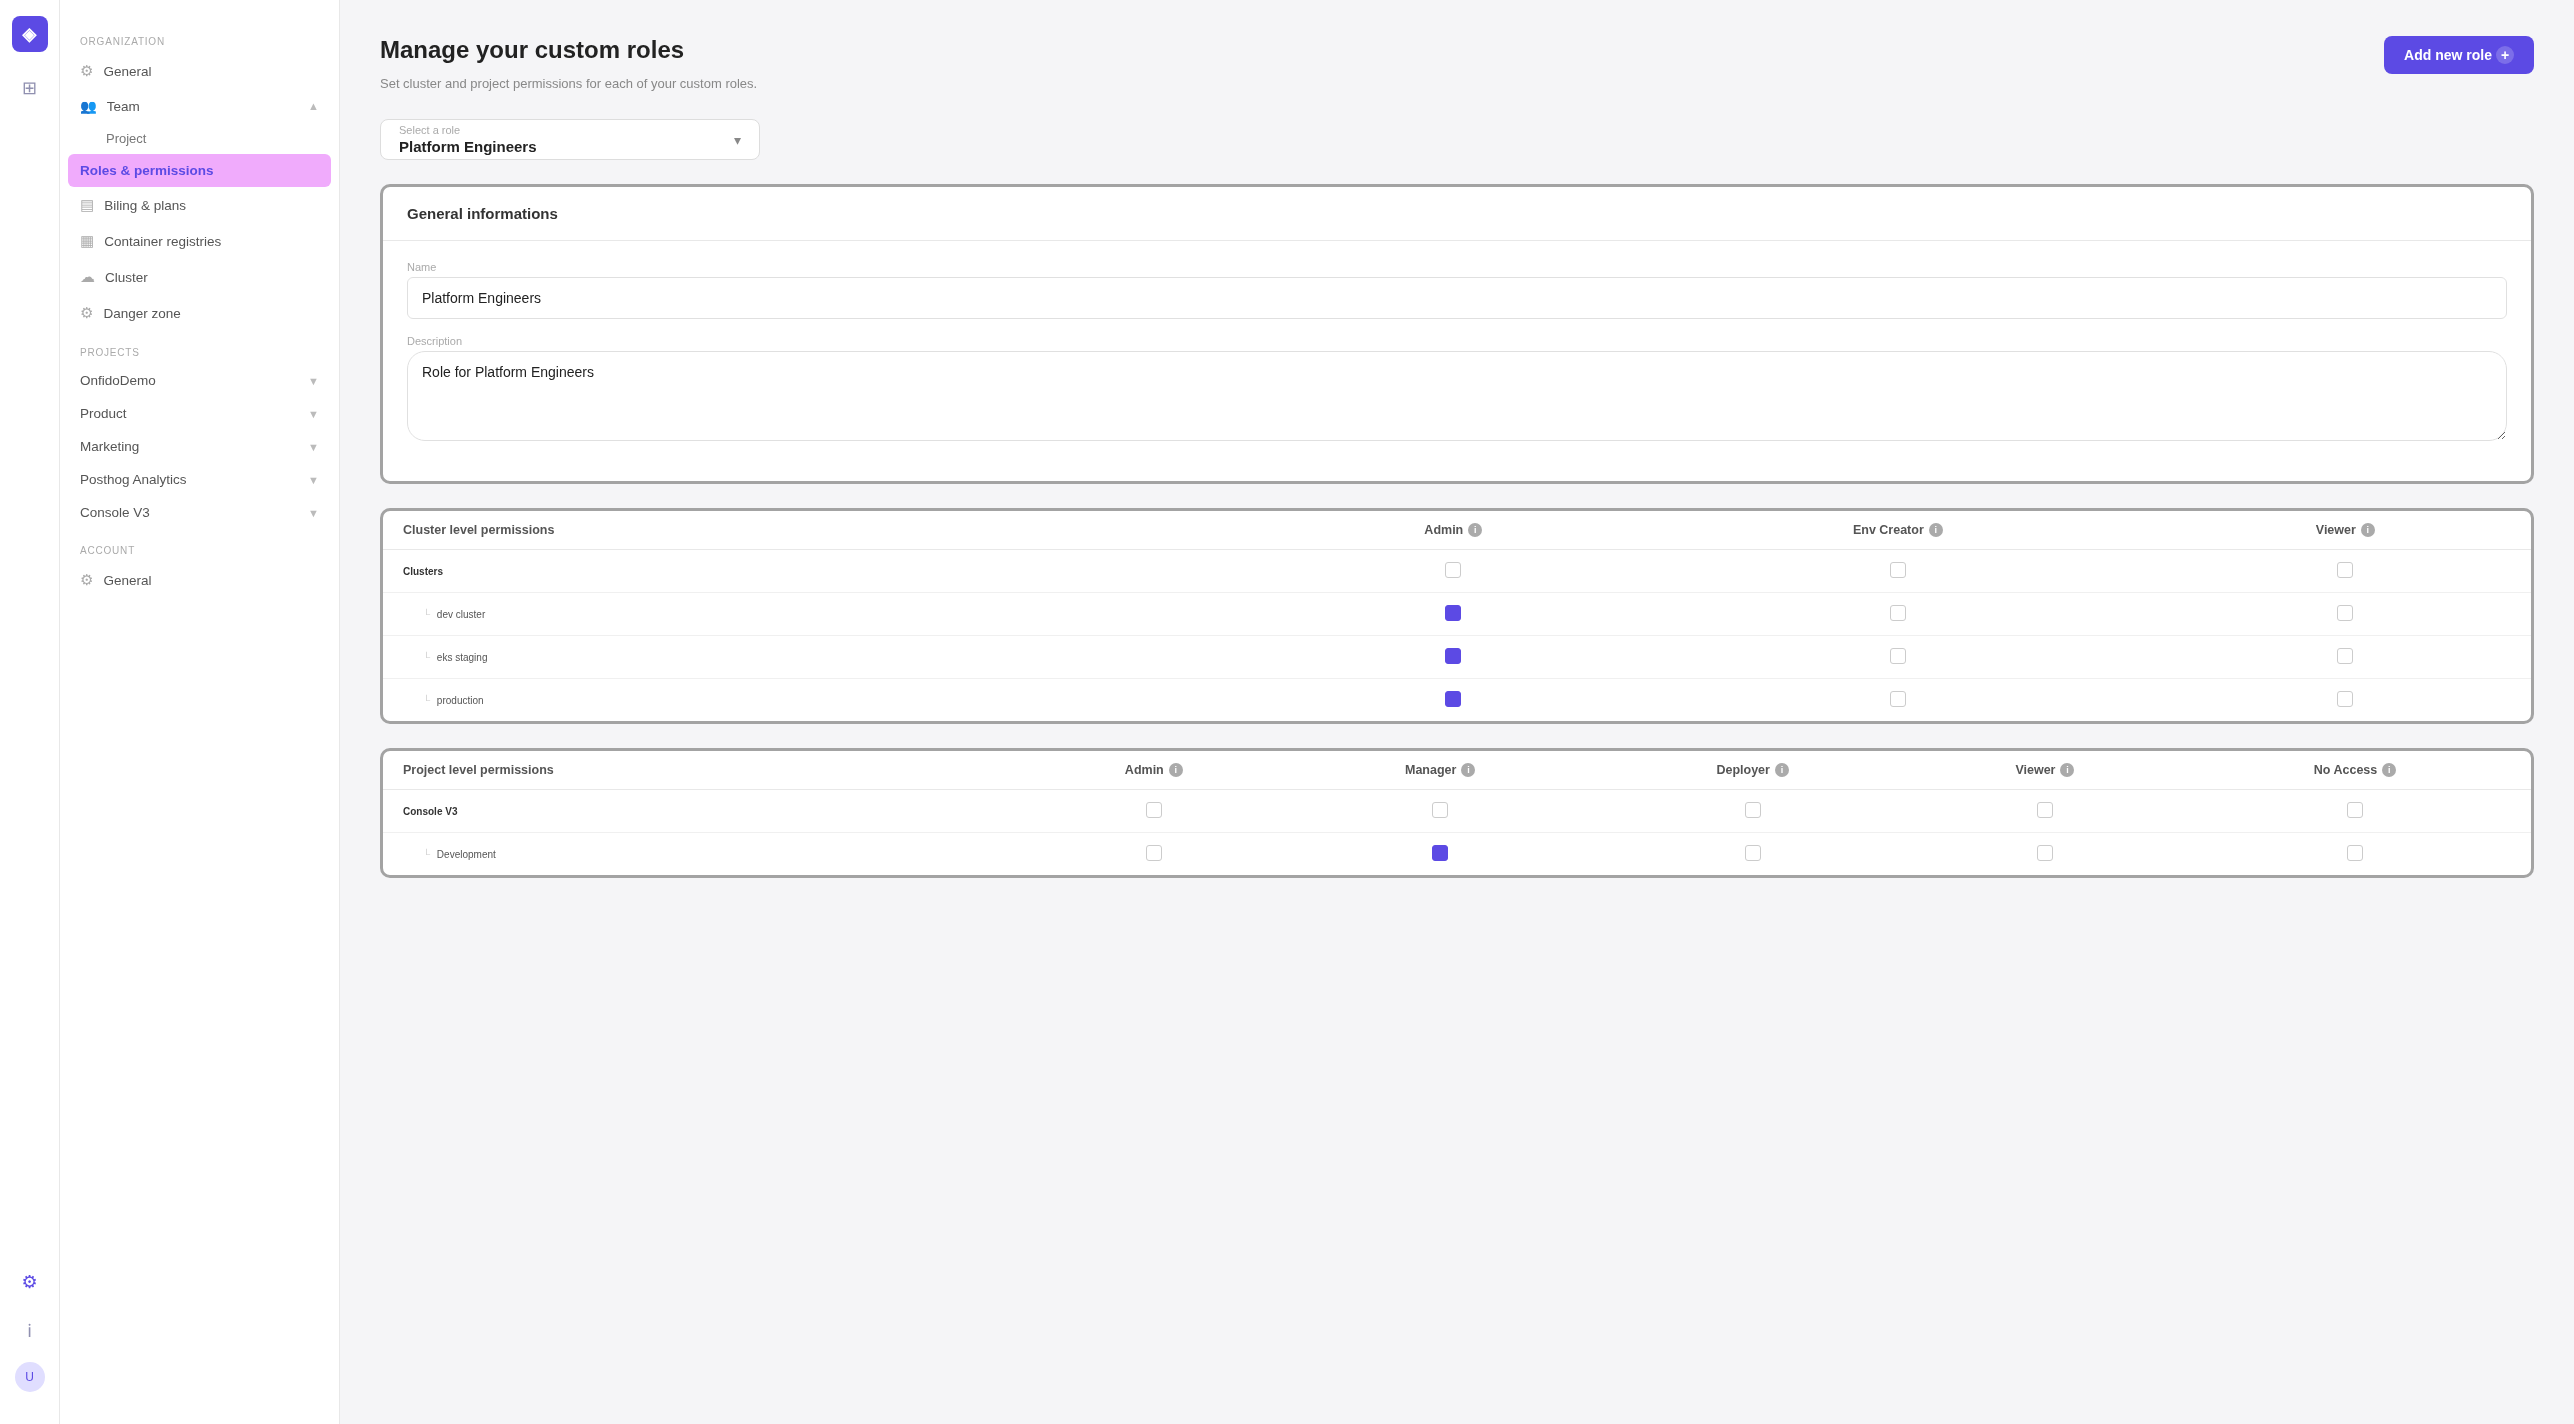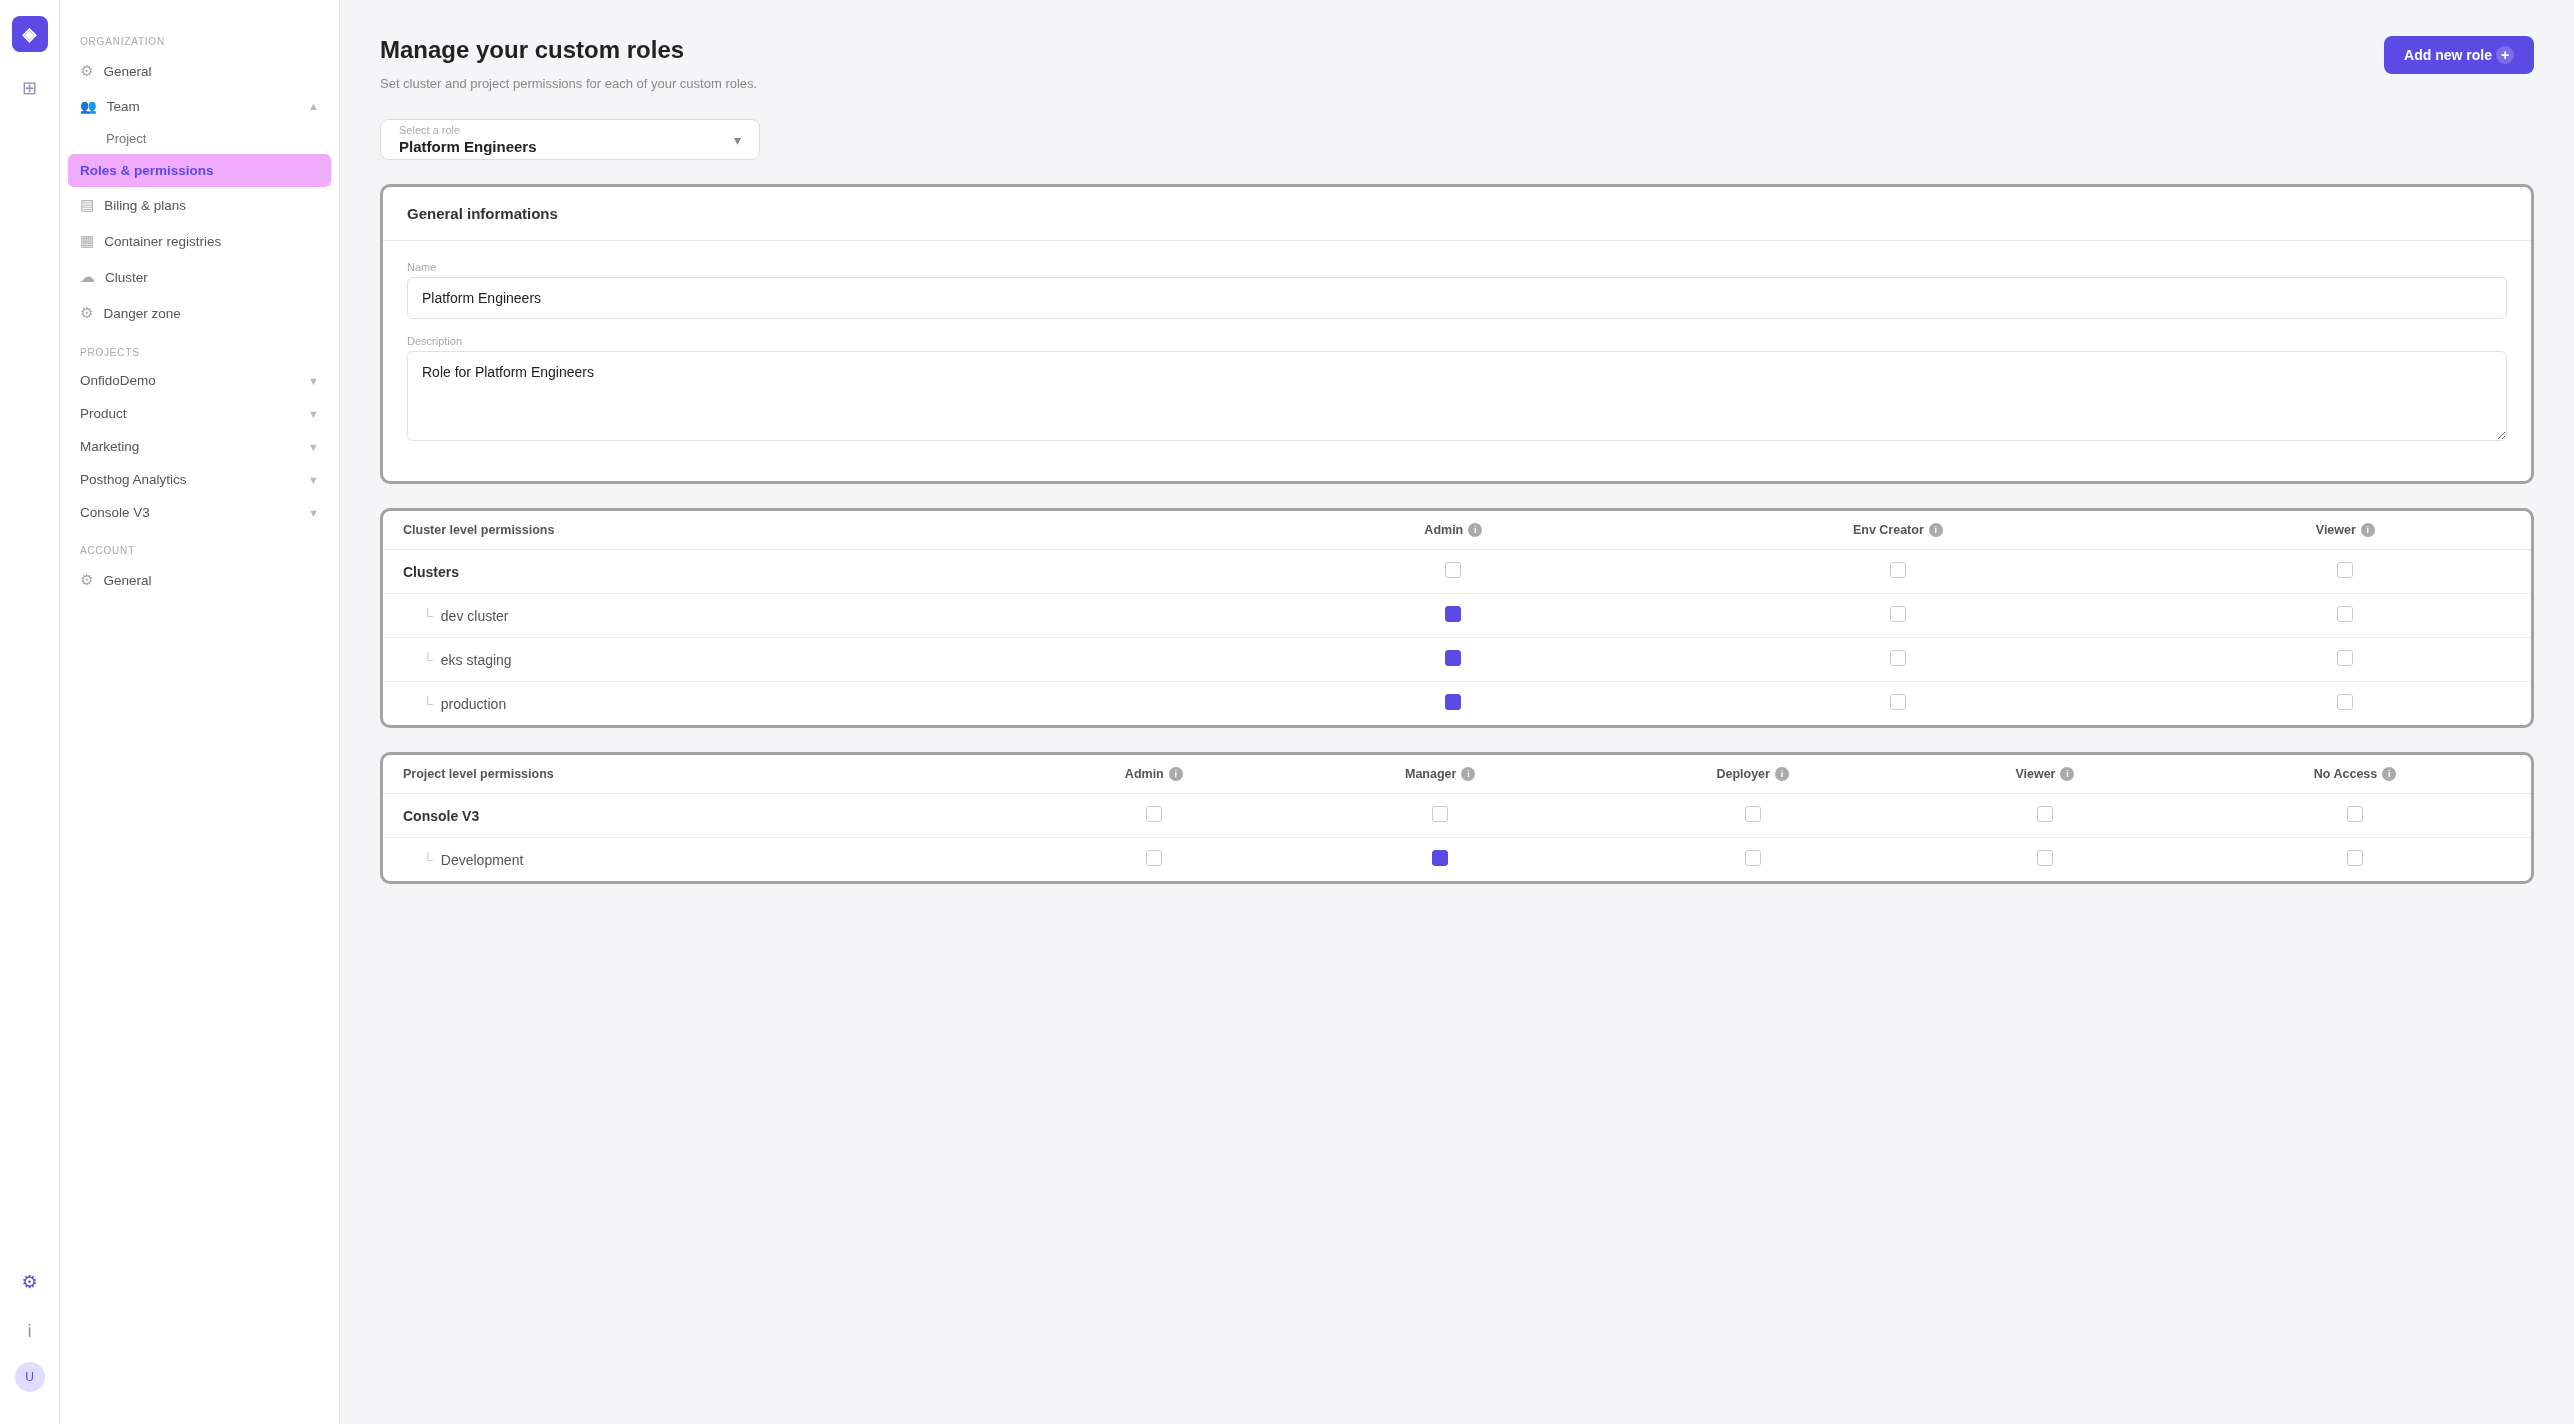--- a/index.html
+++ b/index.html
@@ -142,41 +142,41 @@
     .form-control {
       width: 100%;
       border: 1px solid #e0e0e0;
       border-radius: 6px;
       padding: 12px 14px;
       font-size: 14px;
       color: #222;
       font-family: inherit;
       outline: none;
     }
-    textarea.form-control { resize: vertical; min-height: 80px; }
+    textarea.form-control { resize: vertical; min-height: 80px; border-radius: 18px; }
 
     
     .perm-table {
       width: 100%;
       border-collapse: collapse;
     }
     .perm-table th {
       text-align: center;
       font-size: 12.5px;
       font-weight: 600;
       color: #555;
       padding: 12px 8px;
       border-bottom: 1px solid #e8e8e8;
     }
     .perm-table th:first-child { text-align: left; padding-left: 20px; }
     .perm-table td {
       text-align: center;
       padding: 12px 8px;
       border-bottom: 1px solid #f0f0f0;
-      font-size: 14px;
+      font-size: 10px;
       color: #333;
     }
     .perm-table td:first-child { text-align: left; padding-left: 20px; font-weight: 600; }
     .perm-table .sub-row td:first-child { padding-left: 40px; font-weight: 400; color: #555; }
     .perm-table tr:last-child td { border-bottom: none; }
 
     .cb {
       width: 16px; height: 16px;
       border: 1.5px solid #ccc;
       border-radius: 3px;

